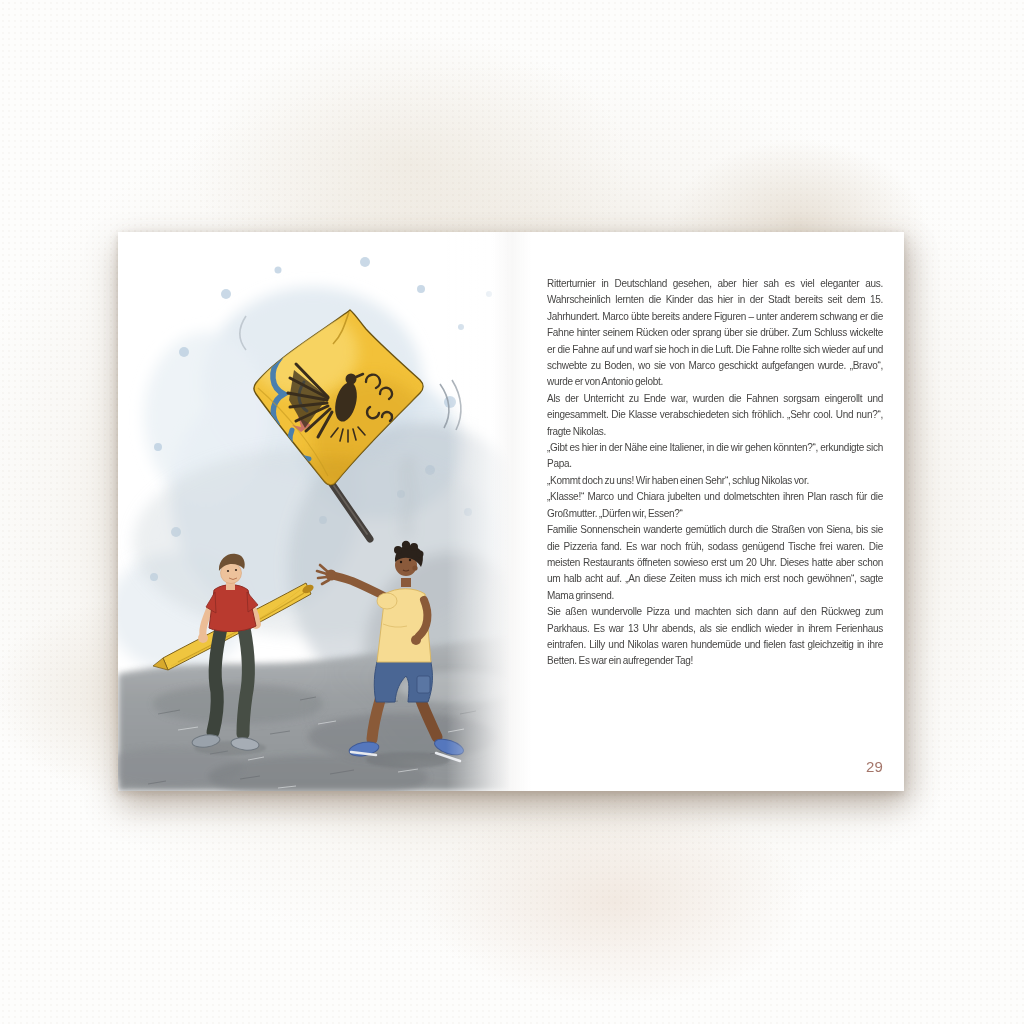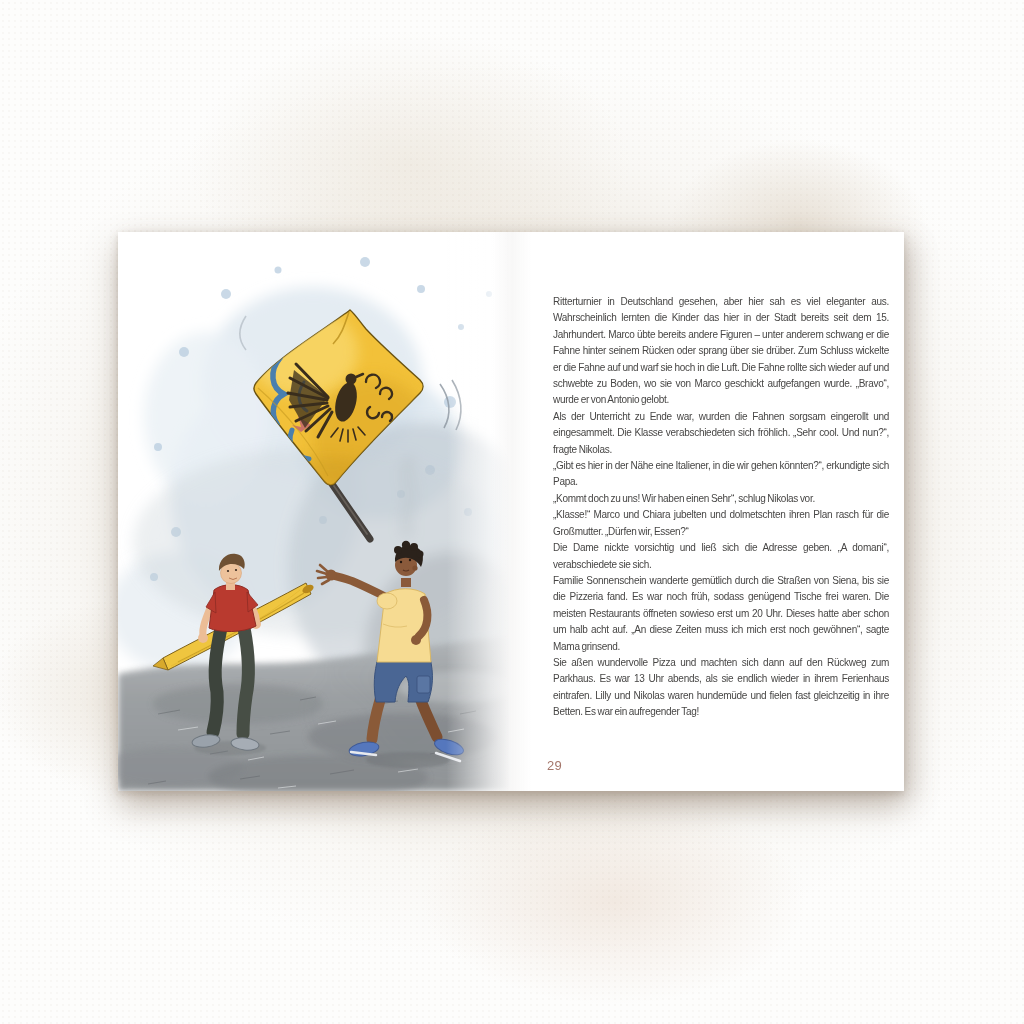--- a/index.html
+++ b/index.html
@@ -25,29 +25,28 @@
     box-shadow:0 16px 30px rgba(128,111,93,.38), 10px 8px 24px rgba(128,111,93,.20), 0 3px 8px rgba(128,111,93,.28);
   }
   .spine{
     position:absolute;left:374px;top:0;width:40px;height:100%;pointer-events:none;
     background:linear-gradient(90deg, rgba(120,110,100,0) 0%, rgba(120,110,100,.05) 50%, rgba(120,110,100,0) 100%);
   }
   .page-left{position:absolute;left:0;top:0;width:394px;height:559px;overflow:hidden;}
   .page-left svg{display:block;}
   .page-right{position:absolute;left:394px;top:0;width:392px;height:559px;}
   .text-col{
-    position:absolute;left:41px;top:44px;width:336px;max-height:478px;overflow:hidden;
+    position:absolute;left:35px;top:44px;width:336px;max-height:478px;overflow:hidden;
     color:#474645;font-size:10px;line-height:16.4px;letter-spacing:-0.28px;word-spacing:-0.7px;
     text-align:justify;
-    margin-top:18px;
   }
   .text-col p{margin:0;padding:0;}
   .page-num{
-    position:absolute;left:35px;top:526px;width:336px;text-align:left;
-    font-size:13px;color:var(--page-num-color,#a4766a);letter-spacing:.2px;
+    position:absolute;left:35px;top:526px;width:336px;text-align:right;
+    font-size:15px;color:var(--page-num-color,#a4766a);letter-spacing:.2px;
   }
 </style>
 </head>
 <body>
 
 <div class="speckle"></div>
 
 <div class="book">
 
   <div class="page-left">
@@ -281,21 +280,20 @@
     </svg>
   </div>
 
   <div class="page-right">
     <div class="text-col">
         <p>Ritterturnier in Deutschland gesehen, aber hier sah es viel eleganter aus. Wahrscheinlich lernten die Kinder das hier in der Stadt bereits seit dem 15. Jahrhundert. Marco übte bereits andere Figuren – unter anderem schwang er die Fahne hinter seinem Rücken oder sprang über sie drüber. Zum Schluss wickelte er die Fahne auf und warf sie hoch in die Luft. Die Fahne rollte sich wieder auf und schwebte zu Boden, wo sie von Marco geschickt aufgefangen wurde. „Bravo“, wurde er von Antonio gelobt.</p>
         <p>Als der Unterricht zu Ende war, wurden die Fahnen sorgsam eingerollt und eingesammelt. Die Klasse verabschiedeten sich fröhlich. „Sehr cool. Und nun?“, fragte Nikolas.</p>
         <p>„Gibt es hier in der Nähe eine Italiener, in die wir gehen könnten?“, erkundigte sich Papa.</p>
         <p>„Kommt doch zu uns! Wir haben einen Sehr“, schlug Nikolas vor.</p>
         <p>„Klasse!“ Marco und Chiara jubelten und dolmetschten ihren Plan rasch für die Großmutter. „Dürfen wir, Essen?“</p>
-        <p>Die Dame nickte vorsichtig und ließ sich die Adresse geben. „A domani“, verabschiedete sie sich.</p>
         <p>Familie Sonnenschein wanderte gemütlich durch die Straßen von Siena, bis sie die Pizzeria fand. Es war noch früh, sodass genügend Tische frei waren. Die meisten Restaurants öffneten sowieso erst um 20 Uhr. Dieses hatte aber schon um halb acht auf. „An diese Zeiten muss ich mich erst noch gewöhnen“, sagte Mama grinsend.</p>
         <p>Sie aßen wundervolle Pizza und machten sich dann auf den Rückweg zum Parkhaus. Es war 13 Uhr abends, als sie endlich wieder in ihrem Ferienhaus eintrafen. Lilly und Nikolas waren hundemüde und fielen fast gleichzeitig in ihre Betten. Es war ein aufregender Tag!</p>
       </div>
     <div class="page-num">29</div>
   </div>
 
   <div class="spine"></div>
 </div>
 
 </body></html>

